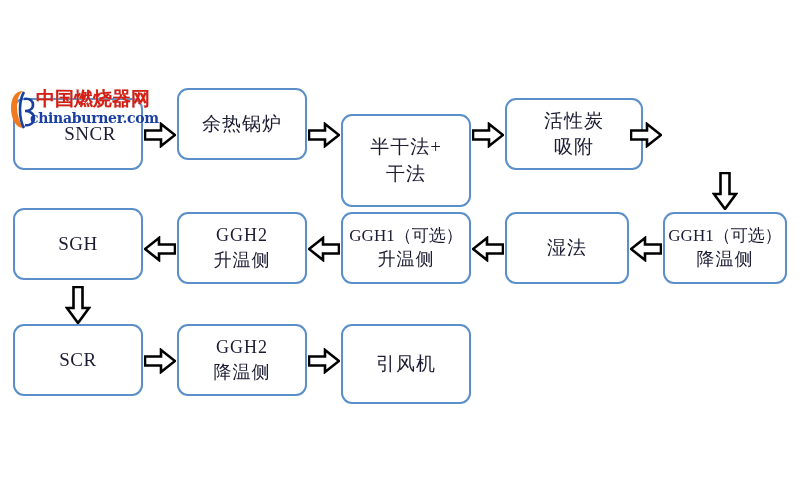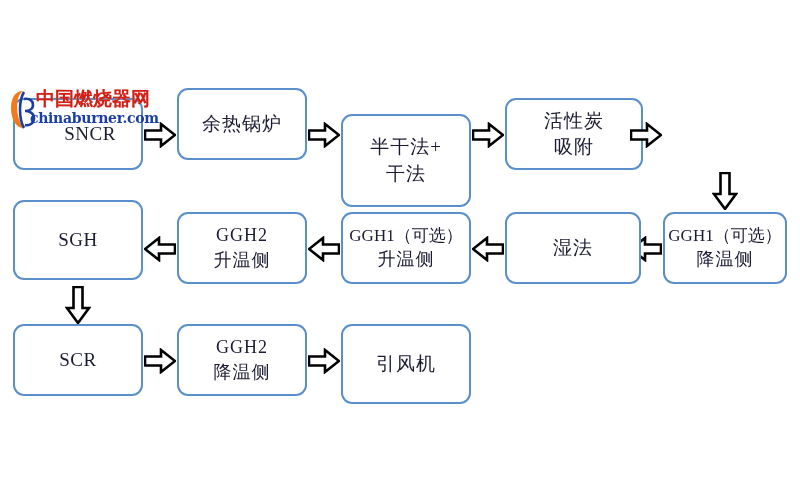--- a/index.html
+++ b/index.html
@@ -153,21 +153,21 @@
     <span class="line l1 mix">GGH1（可选）</span>
     <span class="line l2 cn-s">降温侧</span>
   </div>
 
   <div class="arrow" style="left:630px; top:236px; width:32px; height:26px;">
     <svg width="32" height="26" viewBox="0 0 32 26">
       <polygon points="31,8.5 15,8.5 15,2 1,13 15,24 15,17.5 31,17.5" fill="#ffffff" stroke="#000000" stroke-width="2.6" stroke-linejoin="miter"></polygon>
     </svg>
   </div>
 
-  <div class="node single" style="left:505px; top:212px; width:136px; height:72px;text-align:right;">
+  <div class="node single" style="left:505px; top:212px; width:124px; height:72px;text-align:right;">
     <span class="line l1 cn">湿法</span>
   </div>
 
   <div class="arrow" style="left:472px; top:236px; width:32px; height:26px;">
     <svg width="32" height="26" viewBox="0 0 32 26">
       <polygon points="31,8.5 15,8.5 15,2 1,13 15,24 15,17.5 31,17.5" fill="#ffffff" stroke="#000000" stroke-width="2.6" stroke-linejoin="miter"></polygon>
     </svg>
   </div>
 
   <div class="node" style="left:341px; top:212px; width:130px; height:72px;">
@@ -185,21 +185,21 @@
     <span class="line l1 cn-s">GGH2</span>
     <span class="line l2 cn-s">升温侧</span>
   </div>
 
   <div class="arrow" style="left:144px; top:236px; width:32px; height:26px;">
     <svg width="32" height="26" viewBox="0 0 32 26">
       <polygon points="31,8.5 15,8.5 15,2 1,13 15,24 15,17.5 31,17.5" fill="#ffffff" stroke="#000000" stroke-width="2.6" stroke-linejoin="miter"></polygon>
     </svg>
   </div>
 
-  <div class="node single" style="left:13px;  top:200px; width:130px; height:80px;">
+  <div class="node single" style="left:13px;  top:208px; width:130px; height:72px;">
     <span class="line l1 en">SGH</span>
   </div>
 
   <div class="arrow" style="left:65px;  top:286px; width:26px; height:38px;">
     <svg width="26" height="38" viewBox="0 0 26 38">
       <polygon points="8.5,1 17.5,1 17.5,22 24,22 13,37 2,22 8.5,22" fill="#ffffff" stroke="#000000" stroke-width="2.6" stroke-linejoin="miter"></polygon>
     </svg>
   </div>
 
   <div class="node single" style="left:13px;  top:324px; width:130px; height:72px;">

